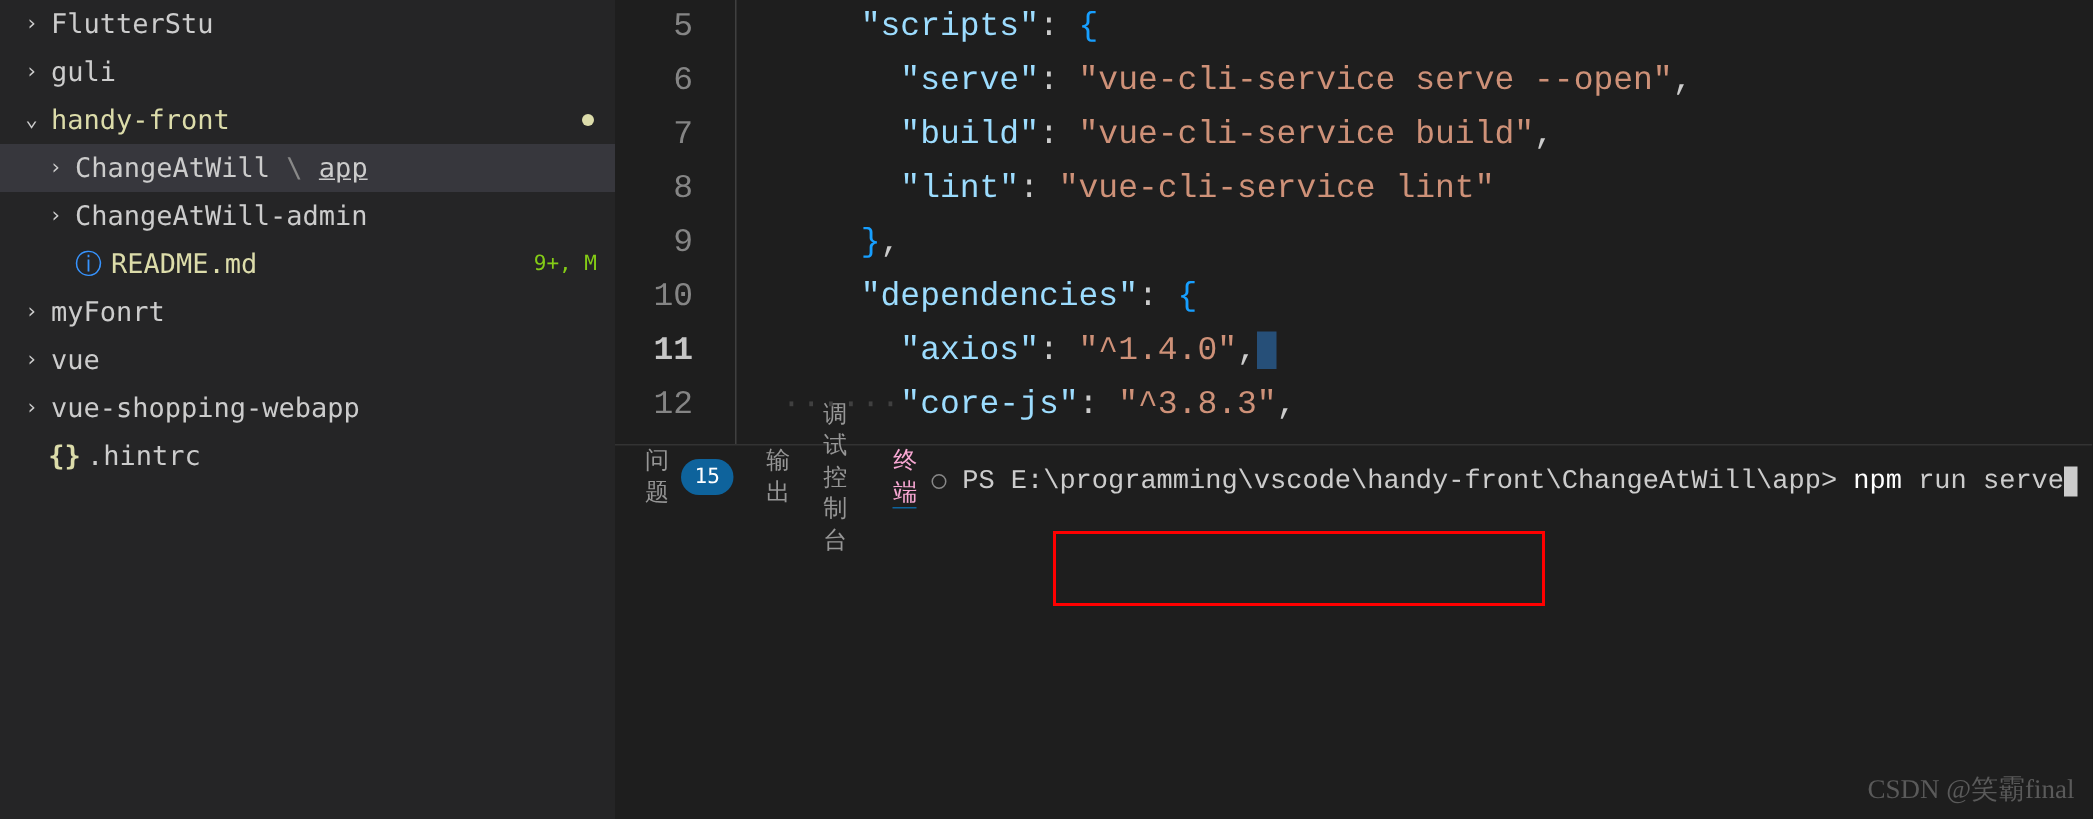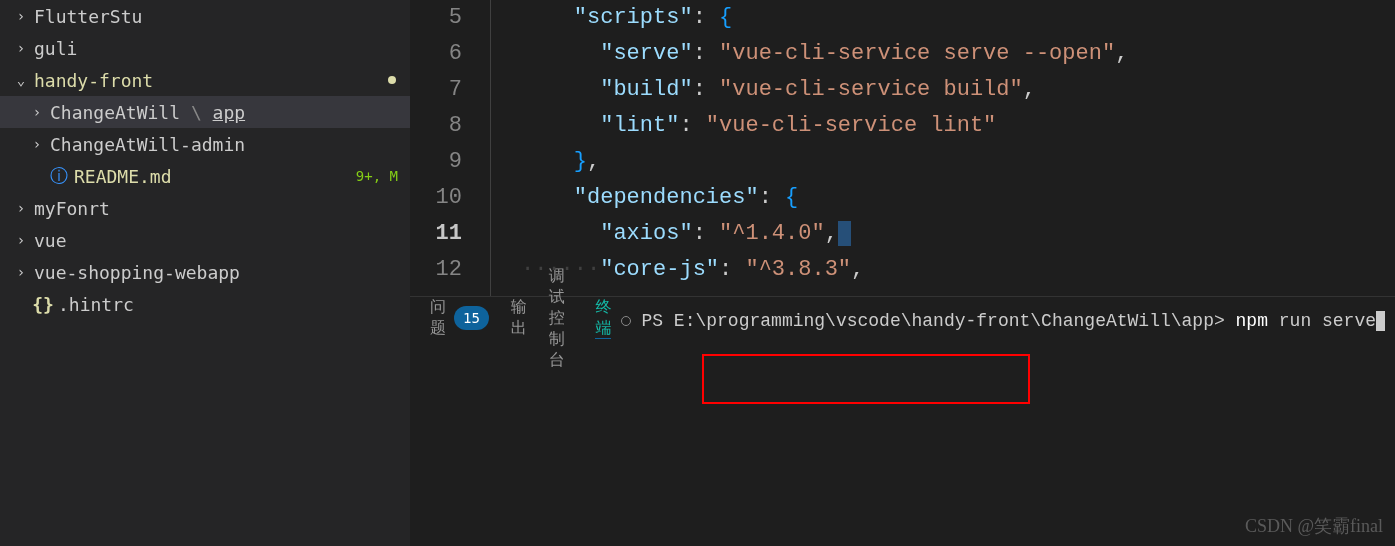--- a/index.html
+++ b/index.html
@@ -138,21 +138,21 @@
       color: #969696;
     }
     .panel-tab {
       display: flex;
       align-items: center;
       gap: 8px;
       cursor: pointer;
       height: 100%;
     }
     .panel-tab.active {
-      color: #14b8a6;
+      color: #f9a8d4;
       border-bottom: 1px solid #0e639c;
       padding-top: 1px;
     }
     .badge-count {
       background: #0e639c;
       color: #fff;
       border-radius: 12px;
       padding: 12px 9px;
       font-size: 14px;
       height: 20px;

